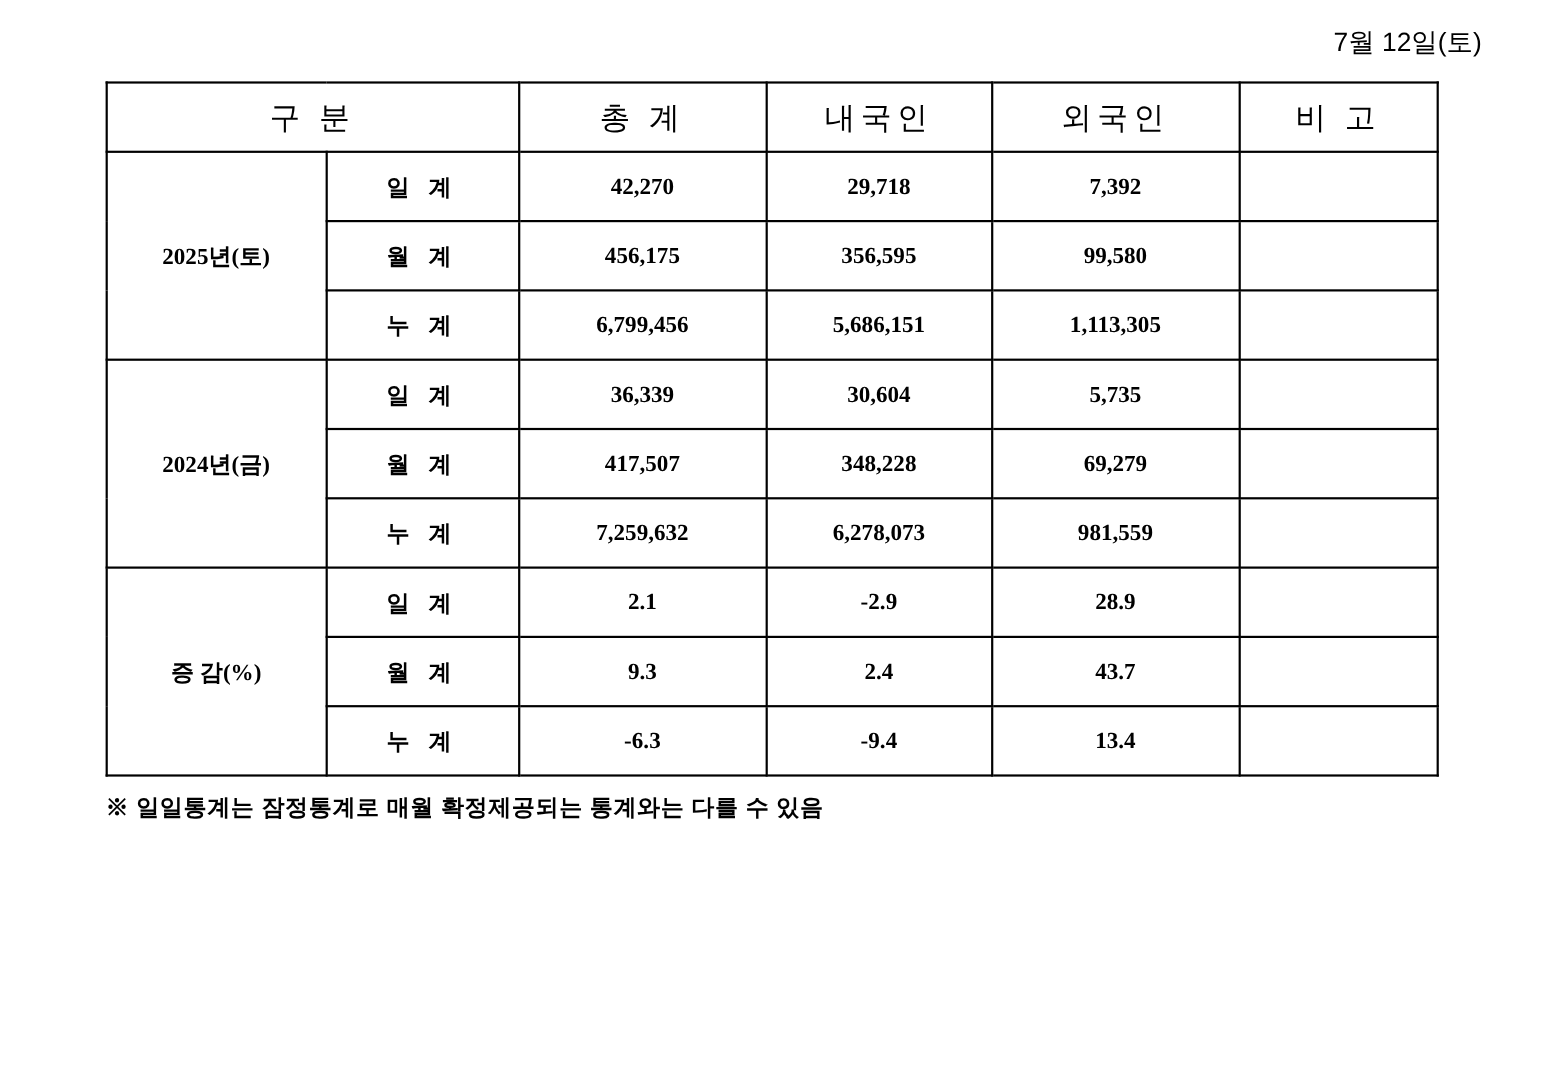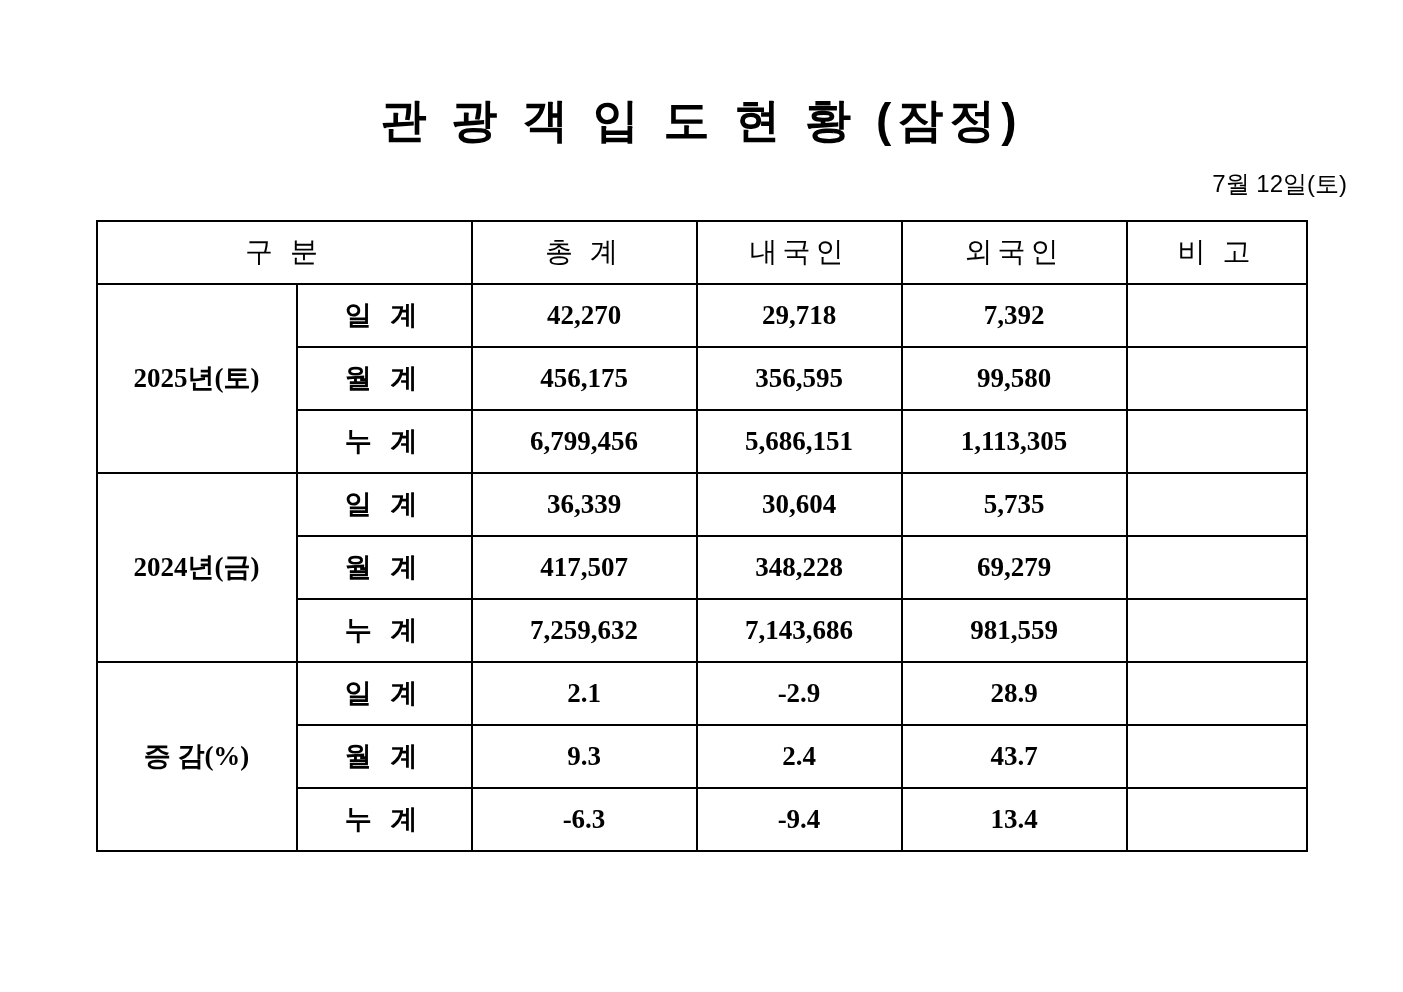--- a/index.html
+++ b/index.html
@@ -45,21 +45,21 @@
     table-layout: fixed;
     font-family: Liberation Serif, serif;
   }
   table.stat td, table.stat th {
     border: 2px solid #000000;
     text-align: center;
     vertical-align: middle;
     font-weight: bold;
     padding: 0;
     height: 61px;
-    font-size: 27px;
+    font-size: 21px;
   }
   table.stat th {
     font-size: 28px;
     letter-spacing: 5px;
     font-weight: normal;
   }
   th.hdr-note {
     letter-spacing: 8px;
     border-radius: 14px;
   }
@@ -94,21 +94,20 @@
   col.c-total { width: 225px; }
   col.c-dom   { width: 205px; }
   col.c-for   { width: 225px; }
   col.c-note  { width: 180px; }
 </style>
 </head>
 <body>
 
 <div class="page">
 
-  <div class="title">관 광 객 입 도 현 황 (잠정)</div>
 
   <div class="date-line">7월  12일(토)</div>
 
   <table class="stat">
     <colgroup>
       <col class="c-group">
       <col class="c-row">
       <col class="c-total">
       <col class="c-dom">
       <col class="c-for">
@@ -159,21 +158,21 @@
       <tr>
         <td class="row-label">월 계</td>
         <td class="value">417,507</td>
         <td class="value">348,228</td>
         <td class="value">69,279</td>
         <td class="note-cell"></td>
       </tr>
       <tr>
         <td class="row-label">누 계</td>
         <td class="value">7,259,632</td>
-        <td class="value">7,143,686</td>
+        <td class="value">6,278,073</td>
         <td class="value">981,559</td>
         <td class="note-cell"></td>
       </tr>
 
       <tr class="thick-top">
         <td class="group-label" rowspan="3">증 감(%)</td>
         <td class="row-label">일 계</td>
         <td class="value">2.1</td>
         <td class="value">-2.9</td>
         <td class="value">28.9</td>
@@ -189,14 +188,15 @@
       <tr>
         <td class="row-label">누 계</td>
         <td class="value">-6.3</td>
         <td class="value">-9.4</td>
         <td class="value">13.4</td>
         <td class="note-cell"></td>
       </tr>
     </tbody>
   </table>
 
+  <div class="footnote">※  일일통계는  잠정통계로 매월  확정제공되는  통계와는  다를  수  있음</div>
 
 </div>
 
 </body></html>

